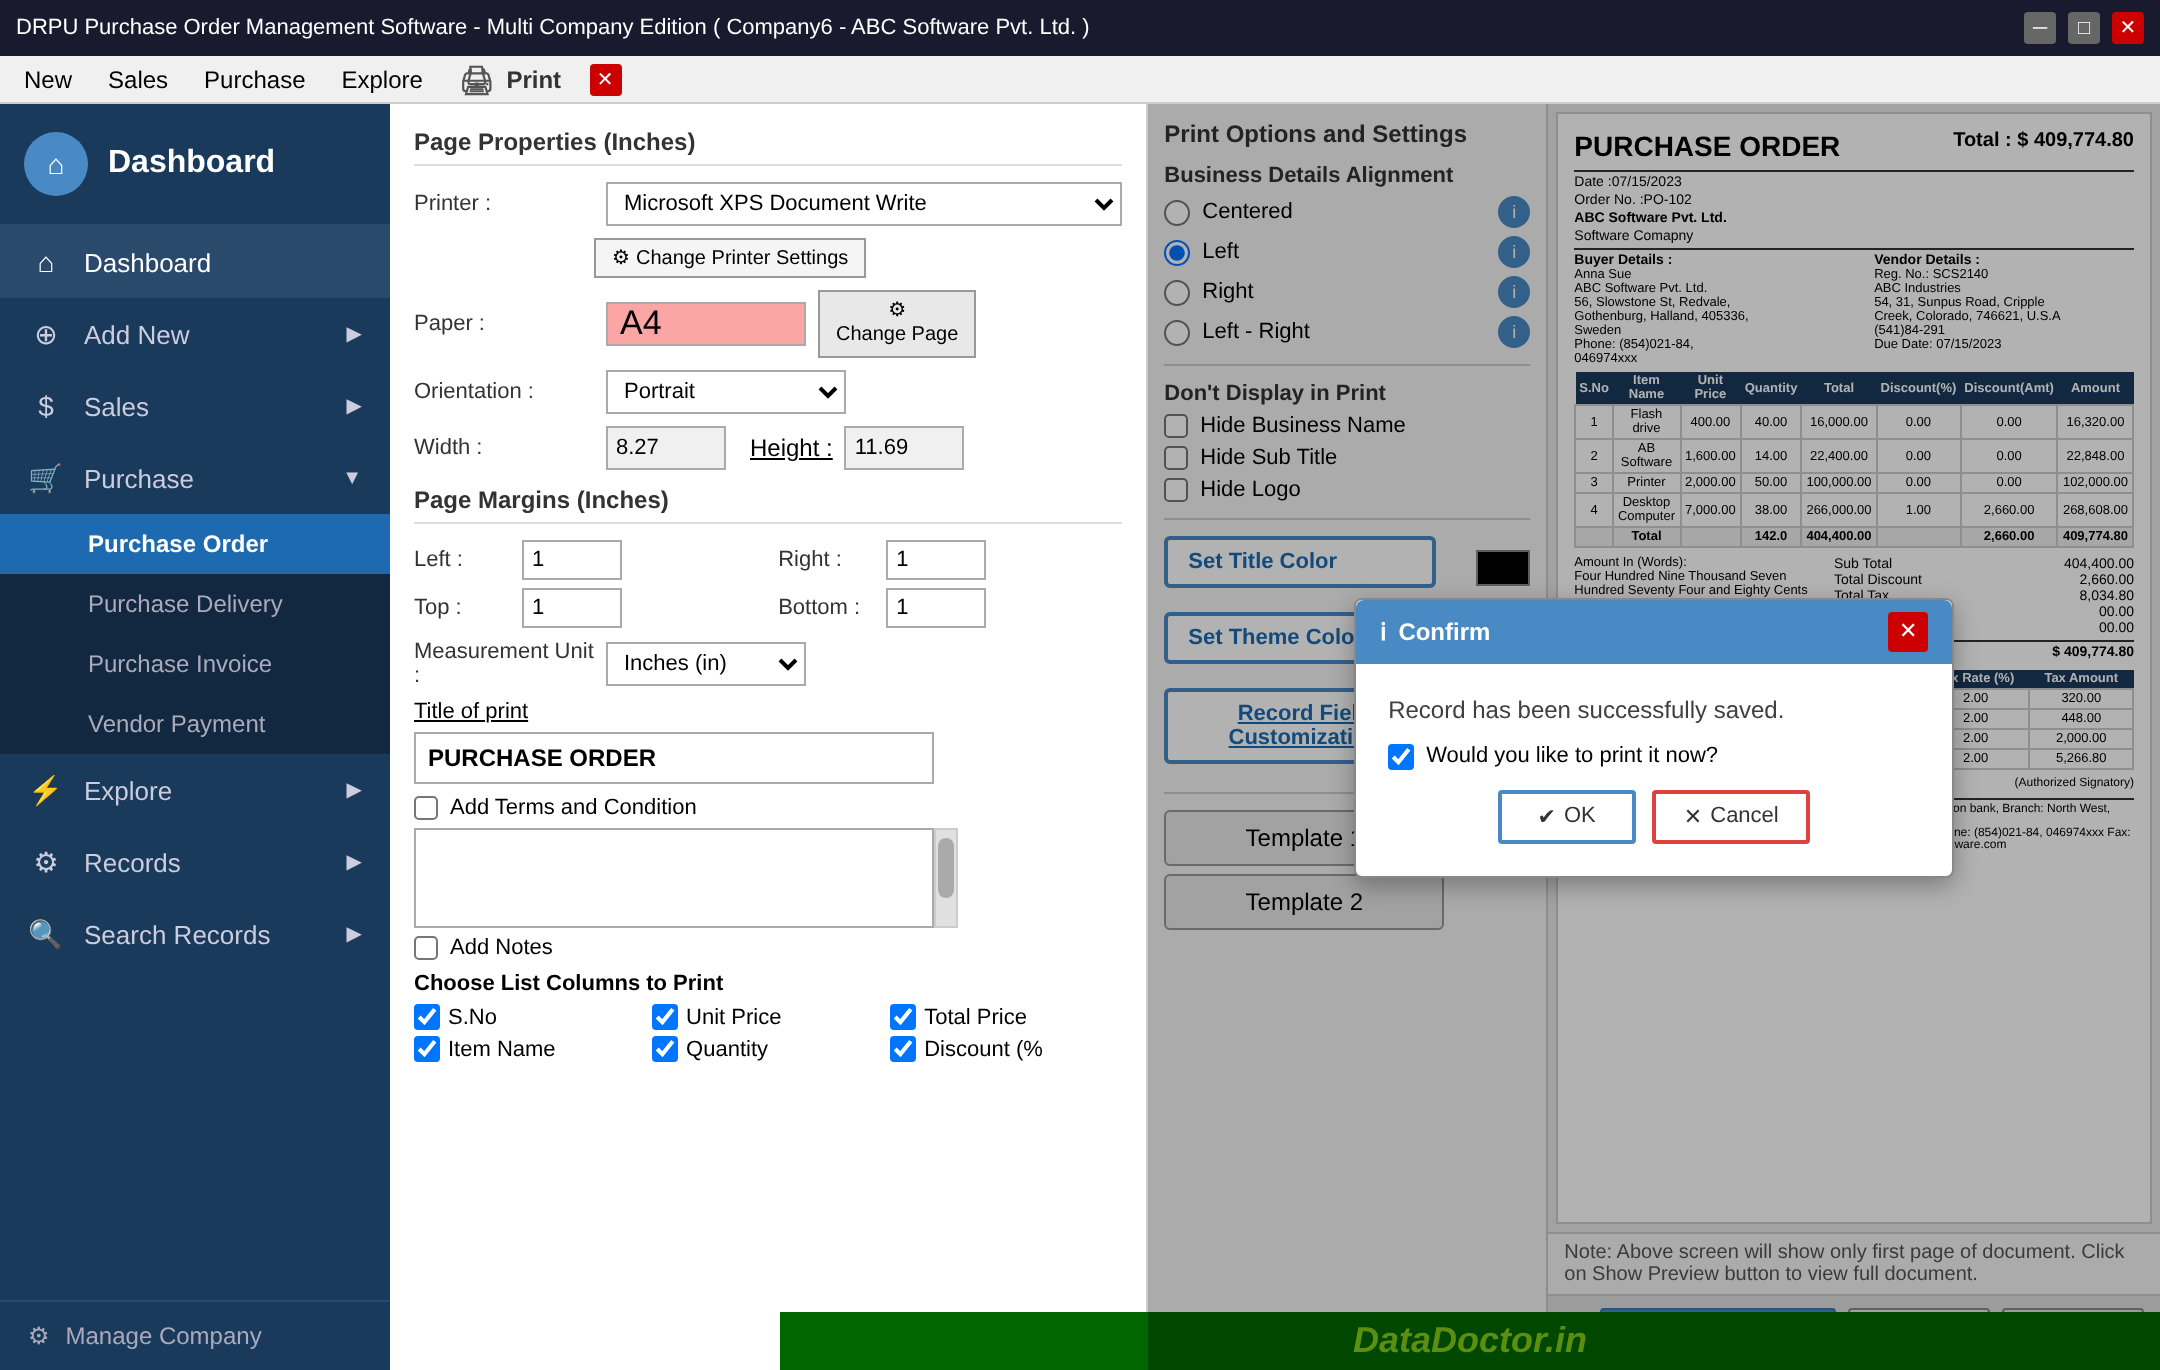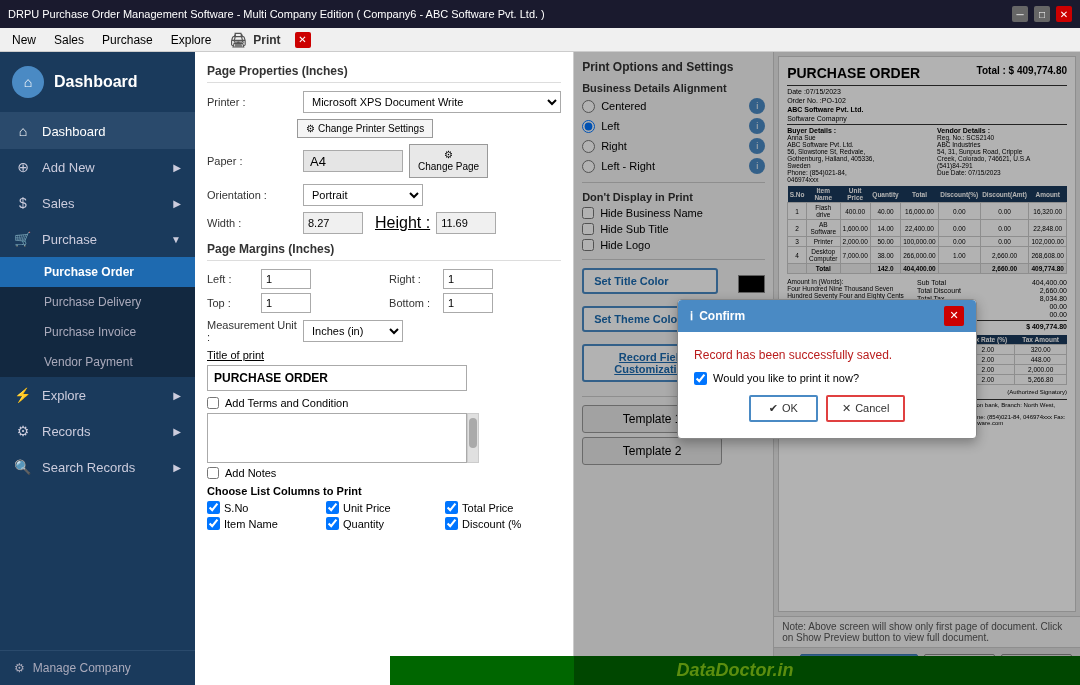--- a/index.html
+++ b/index.html
@@ -145,22 +145,22 @@
     }
     .form-label {
       width: 90px;
       font-size: 11px;
       color: #333;
       flex-shrink: 0;
     }
     .form-input {
       border: 1px solid #aaa;
       padding: 2px 6px;
-      font-size: 13px;
-      background: #e5e5e5;
+      font-size: 17px;
+      background: #fca5a5;
       height: 22px;
     }
     .form-select {
       border: 1px solid #aaa;
       padding: 2px 4px;
       font-size: 11px;
       background: white;
       height: 22px;
     }
 
@@ -359,21 +359,21 @@
       font-size: 12px;
       display: flex;
       align-items: center;
       gap: 6px;
       border-radius: 4px 4px 0 0;
     }
     .confirm-body {
       padding: 16px;
       font-size: 12px;
     }
-    .confirm-msg { margin-bottom: 10px; color: #b91c1c; }
+    .confirm-msg { margin-bottom: 10px; color: #404040; }
     .confirm-checkbox-row { display: flex; align-items: center; gap: 6px; margin-bottom: 10px; font-size: 11px; }
     .confirm-buttons { display: flex; gap: 8px; justify-content: center; }
     .confirm-ok {
       padding: 5px 18px; background: white; border: 2px solid #4a8ac4;
       color: #333; font-size: 11px; cursor: pointer; border-radius: 2px;
       display: flex; align-items: center; gap: 4px;
     }
     .confirm-cancel {
       padding: 5px 14px; background: white; border: 2px solid #e04040;
       color: #333; font-size: 11px; cursor: pointer; border-radius: 2px;
@@ -528,21 +528,21 @@
         <div class="form-row">
           <span class="form-label">Orientation :</span>
           <select class="form-select" style="width:120px">
             <option>Portrait</option>
           </select>
         </div>
 
         <div class="form-row">
           <span class="form-label">Width :</span>
           <input class="wh-input" value="8.27" style="">
-          <span style="font-size:16px; margin-left:6px;text-decoration:underline;">Height :</span>
+          <span style="font-size:12px; margin-left:6px;text-decoration:underline;">Height :</span>
           <input class="wh-input" value="11.69" style="">
         </div>
 
         <div class="section-title" style="margin-top:8px;">Page Margins (Inches)</div>
         <div class="margins-grid">
           <div class="margin-row">
             <span class="margin-label">Left :</span>
             <input class="margin-input" value="1" style="">
           </div>
           <div class="margin-row">

